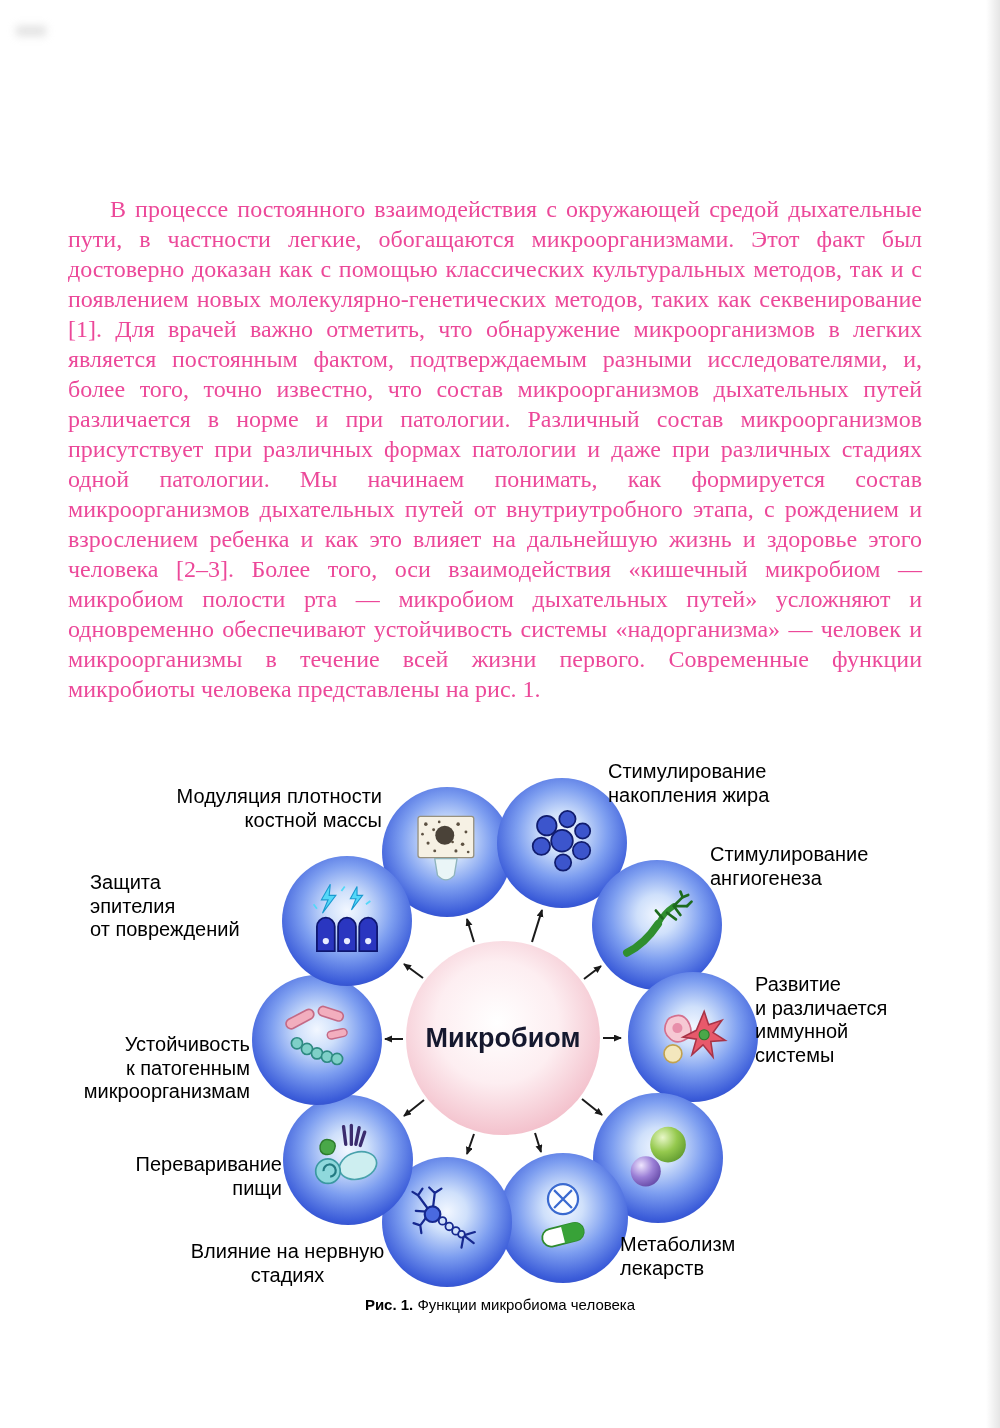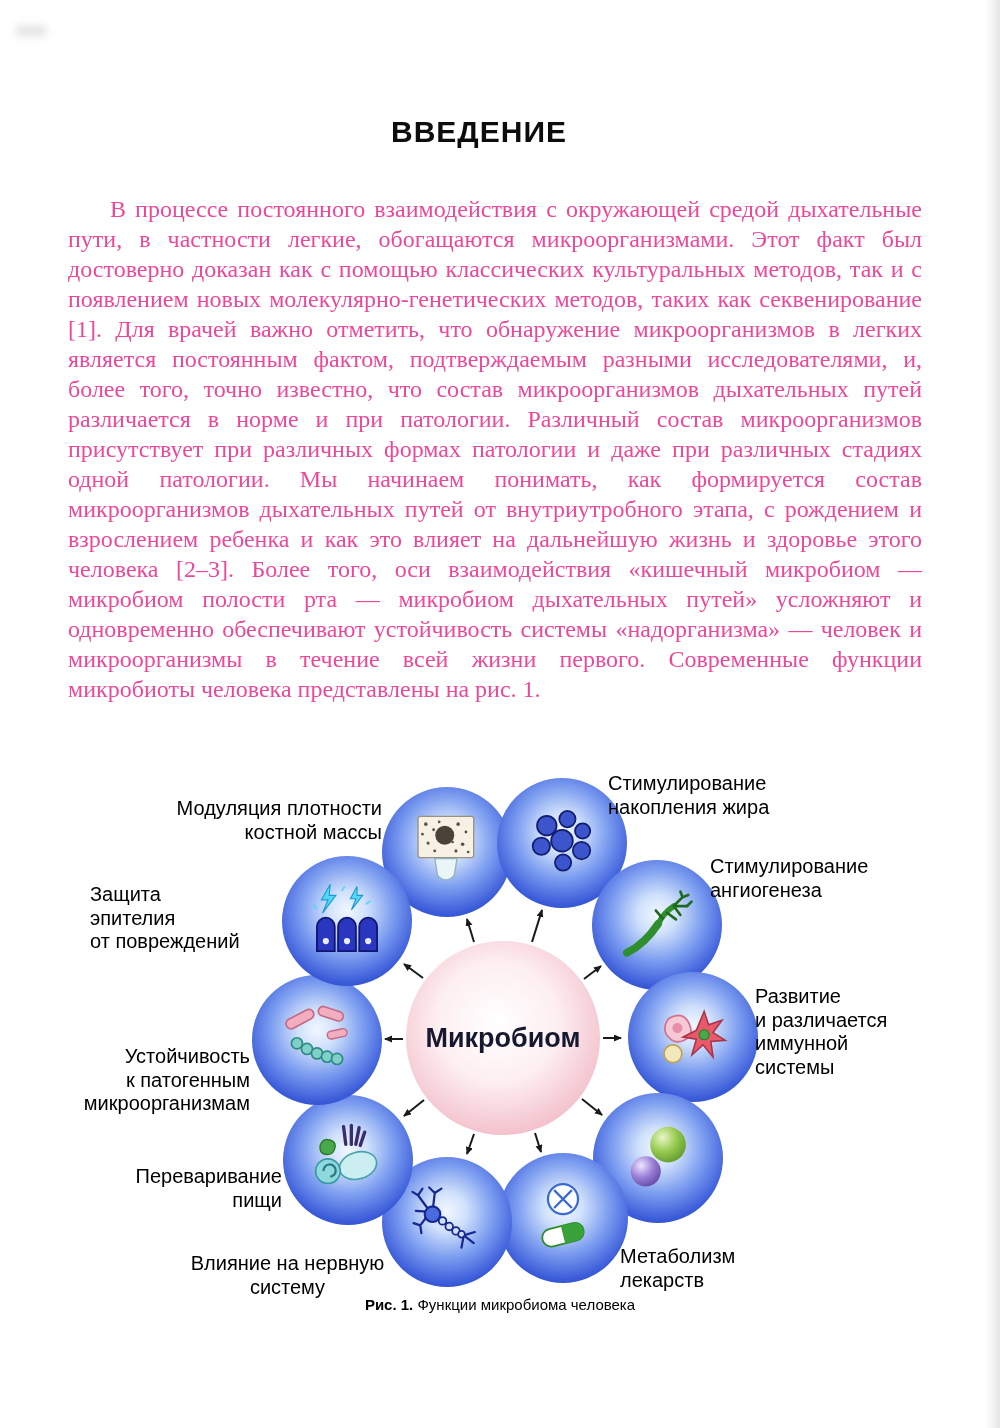--- a/index.html
+++ b/index.html
@@ -46,36 +46,34 @@
   }
   .center-label{
     font-family:"Liberation Sans", sans-serif;
     font-size:27px;font-weight:bold;color:#15182e;
   }
   .node-label{
     position:absolute;z-index:3;
     font-family:"Liberation Sans", sans-serif;
     font-size:20px;line-height:1.18;color:#000;
     white-space:pre-line;
-    margin-top:12px;
   }
   .caption{
     position:absolute;left:0;top:541px;width:1000px;text-align:center;
     font-family:"Liberation Sans", sans-serif;font-size:15px;color:#000;
   }
   .cap-bold{font-weight:bold;}
 </style>
 </head>
 <body>
 
 <div class="page">
   <div class="smudge"></div>
   <div class="scan-edge-right"></div>
 
-  <h1 class="title">ВВЕДЕНИЕ</h1>
 
   <p class="body-text">В процессе постоянного взаимодействия с окружающей средой дыхательные пути, в частности легкие, обогащаются микроорганизмами. Этот факт был достоверно доказан как с помощью классических культуральных методов, так и с появлением новых молекулярно-генетических методов, таких как секвенирование [1]. Для врачей важно отметить, что обнаружение микроорганизмов в легких является постоянным фактом, подтверждаемым разными исследователями, и, более того, точно известно, что состав микроорганизмов дыхательных путей различается в норме и при патологии. Различный состав микроорганизмов присутствует при различных формах патологии и даже при различных стадиях одной патологии. Мы начинаем понимать, как формируется состав микроорганизмов дыхательных путей от внутриутробного этапа, с рождением и взрослением ребенка и как это влияет на дальнейшую жизнь и здоровье этого человека [2–3]. Более того, оси взаимодействия «кишечный микробиом — микробиом полости рта — микробиом дыхательных путей» усложняют и одновременно обеспечивают устойчивость системы «надорганизма» — человек и микроорганизмы в течение всей жизни первого. Современные функции микробиоты человека представлены на рис. 1.</p>
 
   <div class="figure">
 
     <svg class="arrows" width="1000" height="575" viewBox="0 0 1000 575">
       <defs>
         <marker id="ah" markerWidth="9" markerHeight="8" refX="7" refY="3.5" orient="auto" markerUnits="userSpaceOnUse">
           <path d="M0,0 L8,3.5 L0,7 Z" fill="#1a1a1a"></path>
         </marker>
@@ -206,21 +204,21 @@
         <circle cx="22" cy="28" r="7" fill="#4a6ae0" stroke="#16288f" stroke-width="2"></circle>
         <g fill="#cfe0fa" stroke="#16288f" stroke-width="1.6">
           <circle cx="31" cy="34" r="3.4"></circle>
             <circle cx="37" cy="39" r="3.4"></circle>
             <circle cx="43" cy="43" r="3.4"></circle>
             <circle cx="48" cy="46" r="3"></circle>
         </g>
       </svg>
     </div>
     <div class="node-label" style="left:170px;top:485px;width:235px;text-align:center;">Влияние на нервную
-систему</div>
+стадиях</div>
 
     <div class="node-circle" style="left:283px;top:340px;">
       <svg viewBox="0 0 70 70" width="78" height="78">
         <g stroke="#3b2c6e" stroke-width="3" stroke-linecap="round">
           <path d="M31 5 L33 21"></path>
             <path d="M38 4 L38 21"></path>
             <path d="M45 6 L42 21"></path>
             <path d="M50 10 L46 22"></path>
         </g>
         <ellipse cx="44" cy="40" rx="17" ry="12" fill="#cdeef0" stroke="#49a2ac" stroke-width="1.5" transform="rotate(-16 44 40)"></ellipse>

